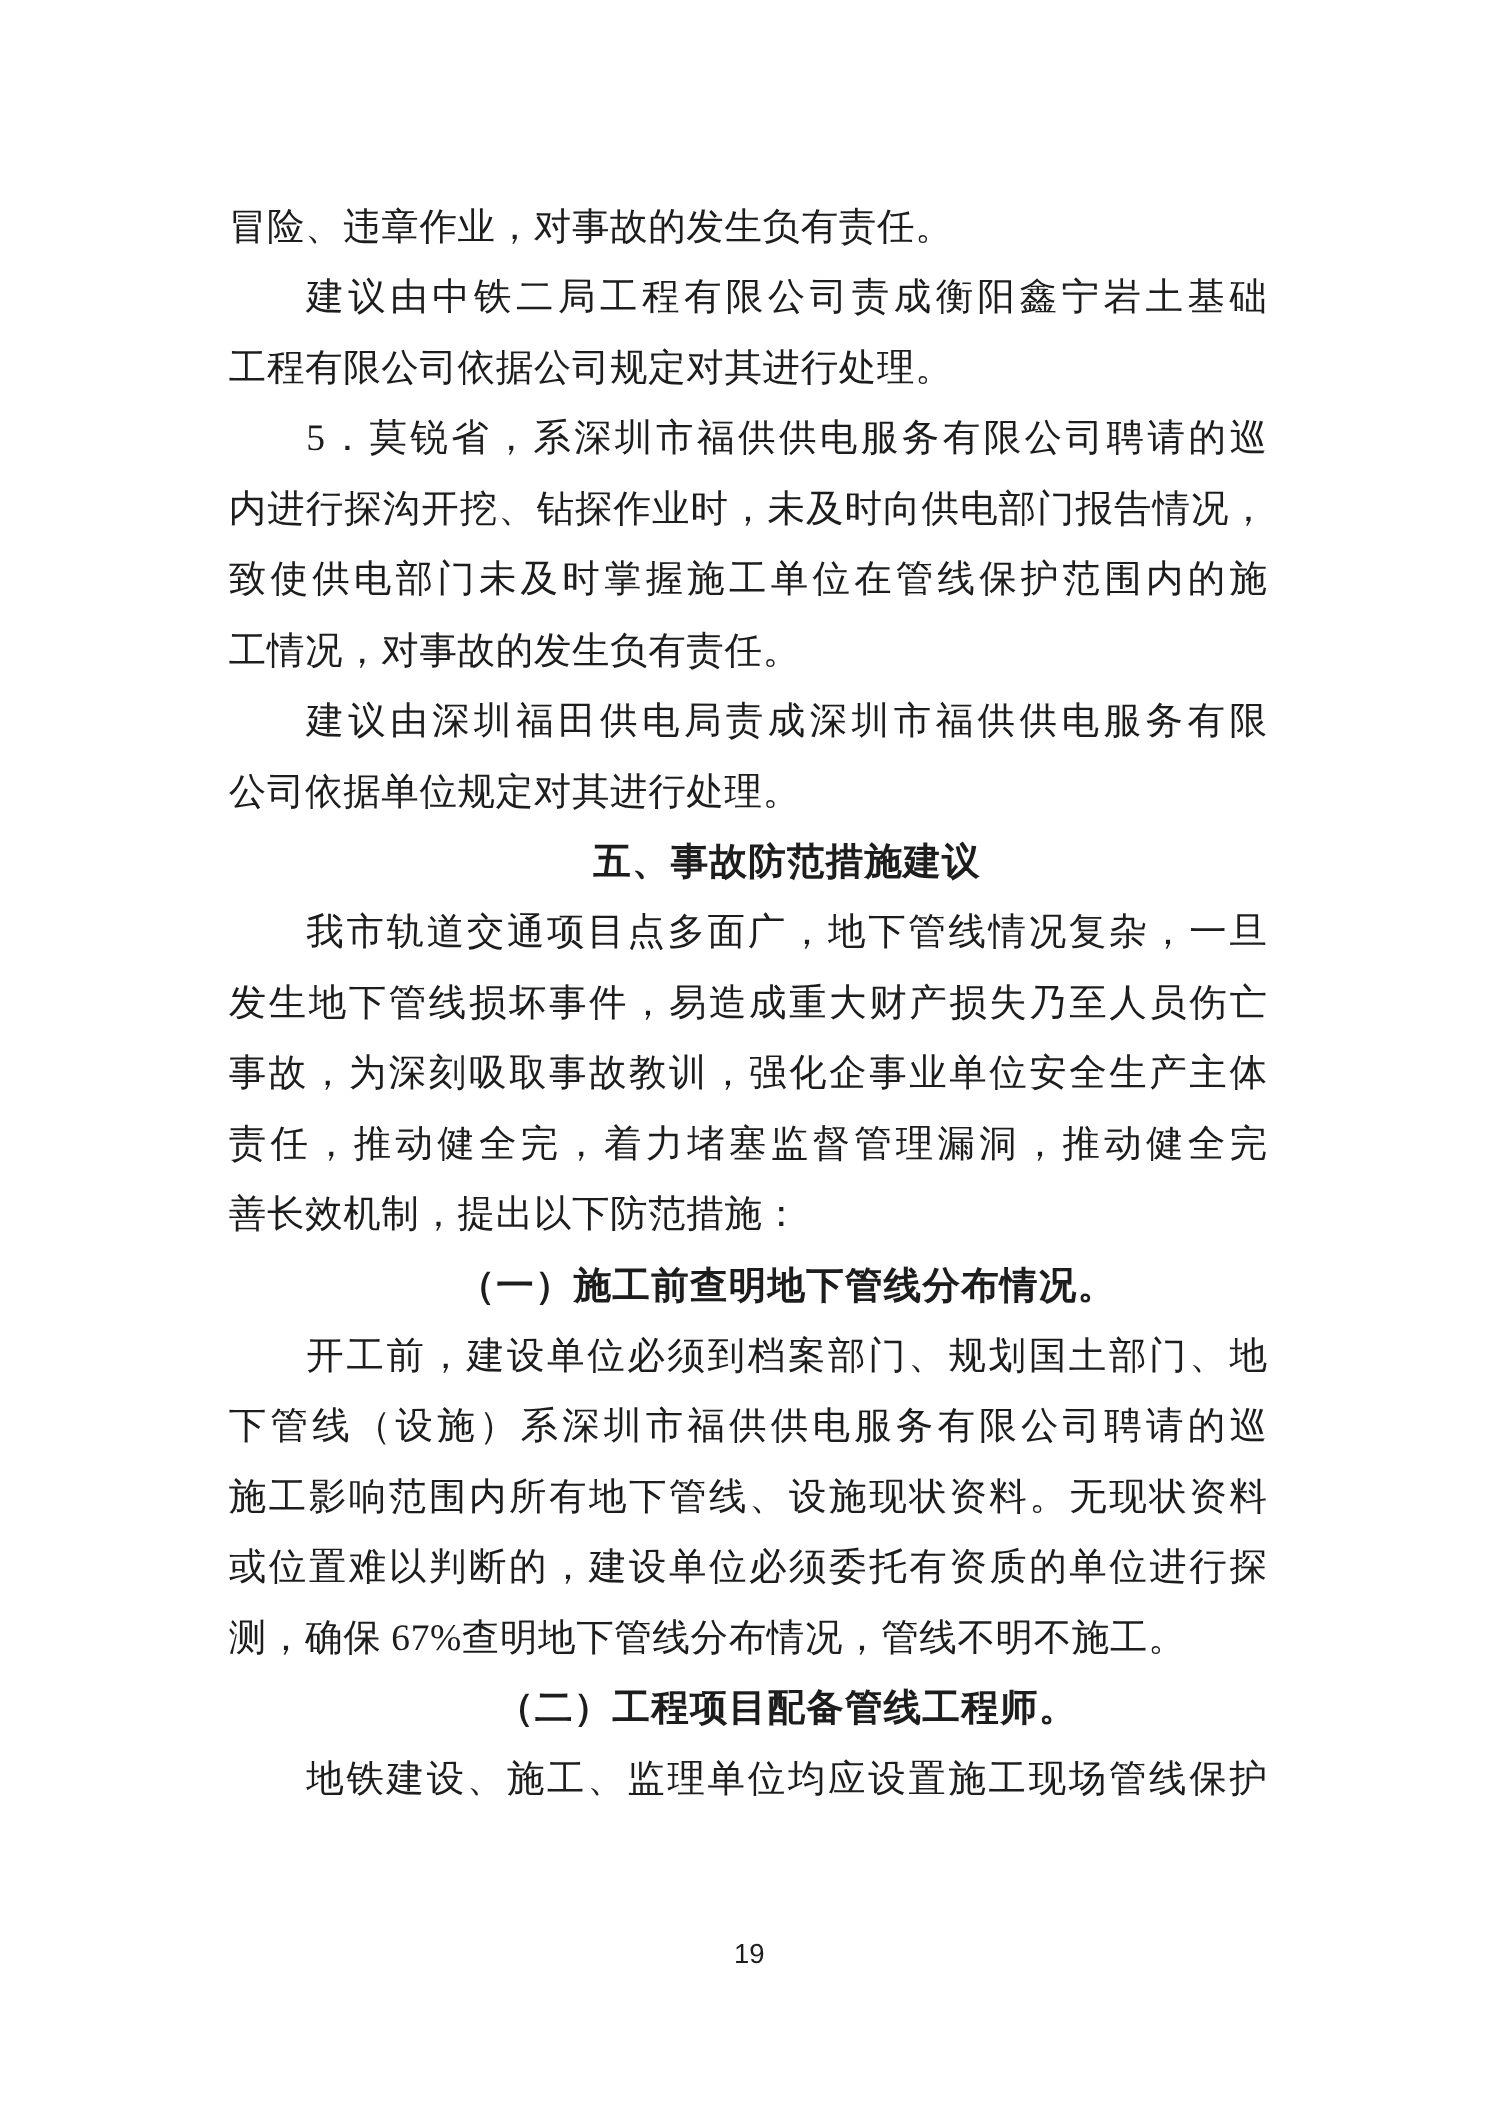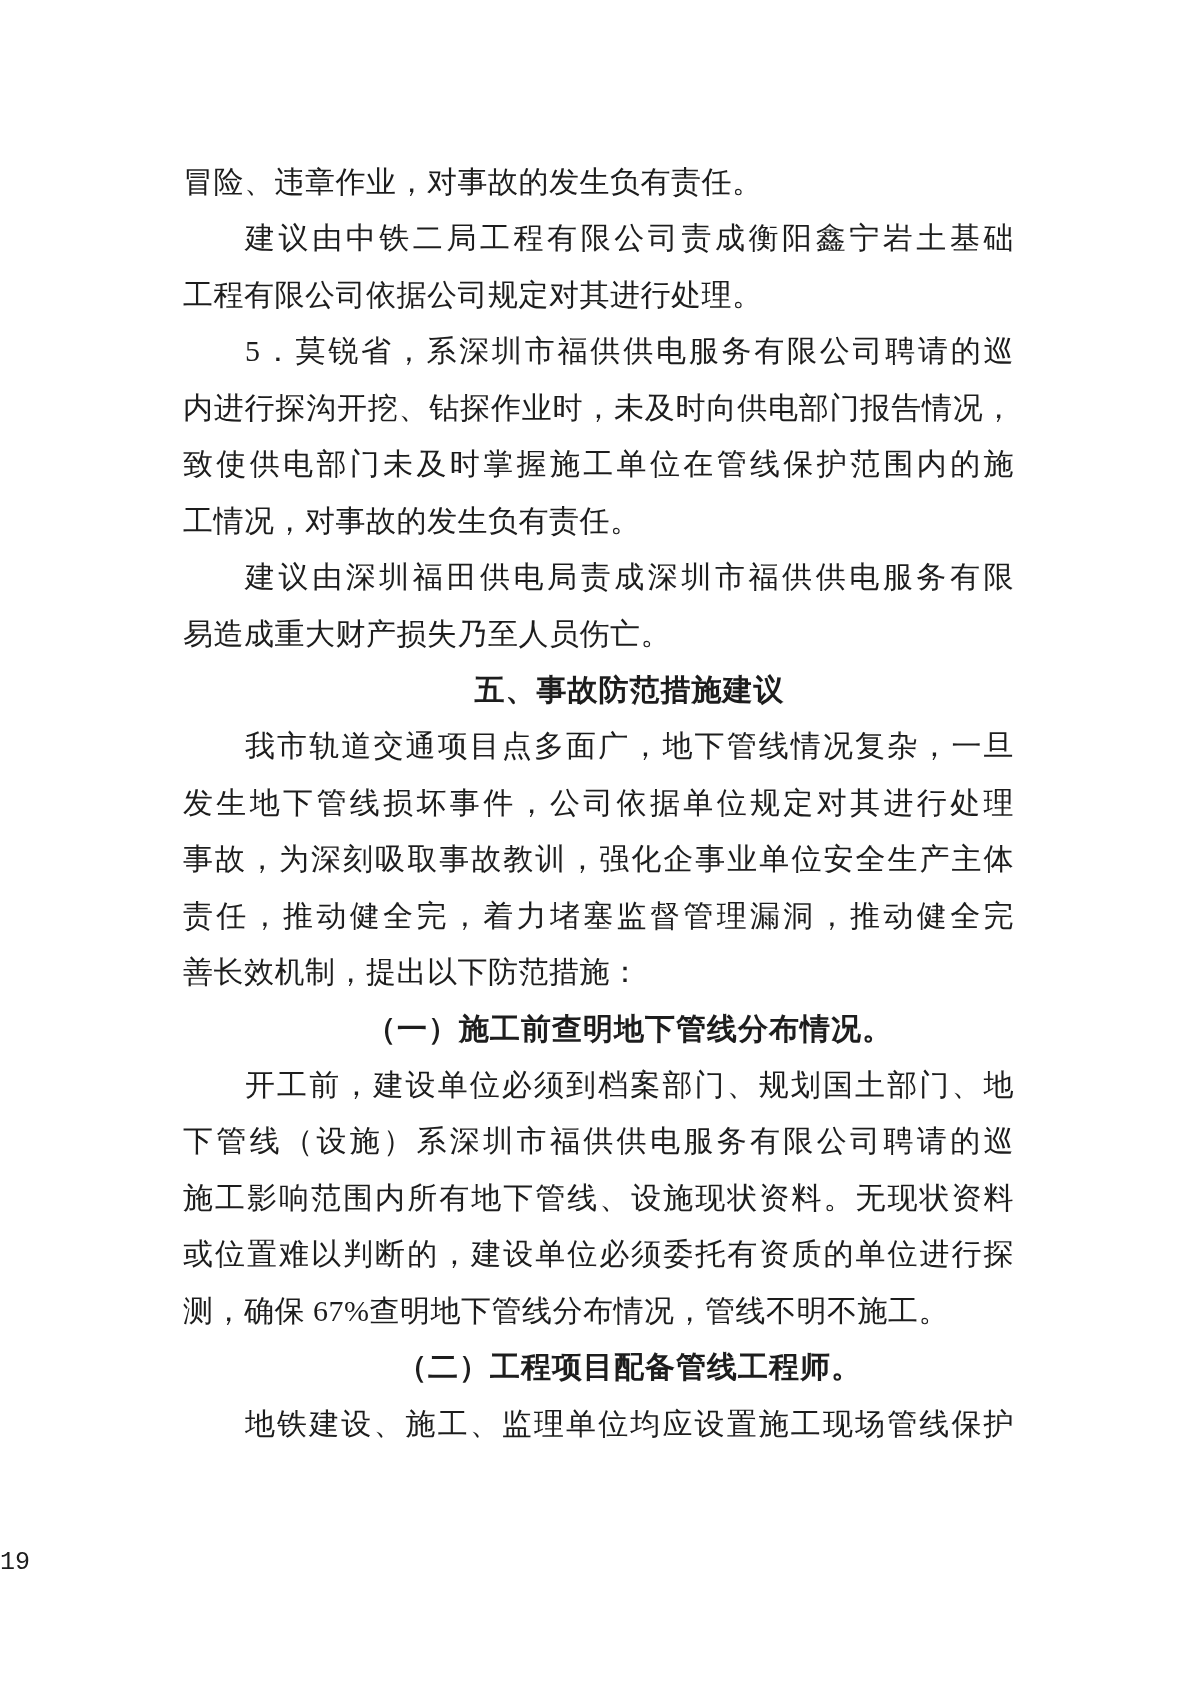--- a/index.html
+++ b/index.html
@@ -42,44 +42,44 @@
   .line.bold {
     font-weight: bold;
     font-family: "Liberation Sans", "DejaVu Sans", sans-serif;
     letter-spacing: 1px;
   }
   .page-number {
     position: absolute;
     top: 1545px;
     left: 0;
     width: 100%;
-    text-align: left;
-    font-size: 25px;
+    text-align: center;
+    font-size: 22px;
     line-height: 36px;
-    font-family: Liberation Mono, monospace;
+    font-family: Liberation Sans, sans-serif;
     color: #1d1d1d;
   }
 </style>
 </head>
 <body>
 
 <div class="page">
   <div class="text-block">
       <div class="line">冒险、违章作业，对事故的发生负有责任。</div>
       <div class="line indent fill">建议由中铁二局工程有限公司责成衡阳鑫宁岩土基础</div>
       <div class="line">工程有限公司依据公司规定对其进行处理。</div>
       <div class="line indent fill">5．莫锐省，系深圳市福供供电服务有限公司聘请的巡</div>
       <div class="line fill">内进行探沟开挖、钻探作业时，未及时向供电部门报告情况，</div>
       <div class="line fill">致使供电部门未及时掌握施工单位在管线保护范围内的施</div>
       <div class="line">工情况，对事故的发生负有责任。</div>
       <div class="line indent fill">建议由深圳福田供电局责成深圳市福供供电服务有限</div>
-      <div class="line">易造成重大财产损失乃至人员伤亡。</div>
+      <div class="line">公司依据单位规定对其进行处理。</div>
       <div class="line indent bold">五、事故防范措施建议</div>
       <div class="line indent fill">我市轨道交通项目点多面广，地下管线情况复杂，一旦</div>
-      <div class="line fill">发生地下管线损坏事件，公司依据单位规定对其进行处理</div>
+      <div class="line fill">发生地下管线损坏事件，易造成重大财产损失乃至人员伤亡</div>
       <div class="line fill">事故，为深刻吸取事故教训，强化企事业单位安全生产主体</div>
       <div class="line fill">责任，推动健全完，着力堵塞监督管理漏洞，推动健全完</div>
       <div class="line">善长效机制，提出以下防范措施：</div>
       <div class="line indent bold">（一）施工前查明地下管线分布情况。</div>
       <div class="line indent fill">开工前，建设单位必须到档案部门、规划国土部门、地</div>
       <div class="line fill">下管线（设施）系深圳市福供供电服务有限公司聘请的巡</div>
       <div class="line fill">施工影响范围内所有地下管线、设施现状资料。无现状资料</div>
       <div class="line fill">或位置难以判断的，建设单位必须委托有资质的单位进行探</div>
       <div class="line">测，确保 67%查明地下管线分布情况，管线不明不施工。</div>
       <div class="line indent bold">（二）工程项目配备管线工程师。</div>

